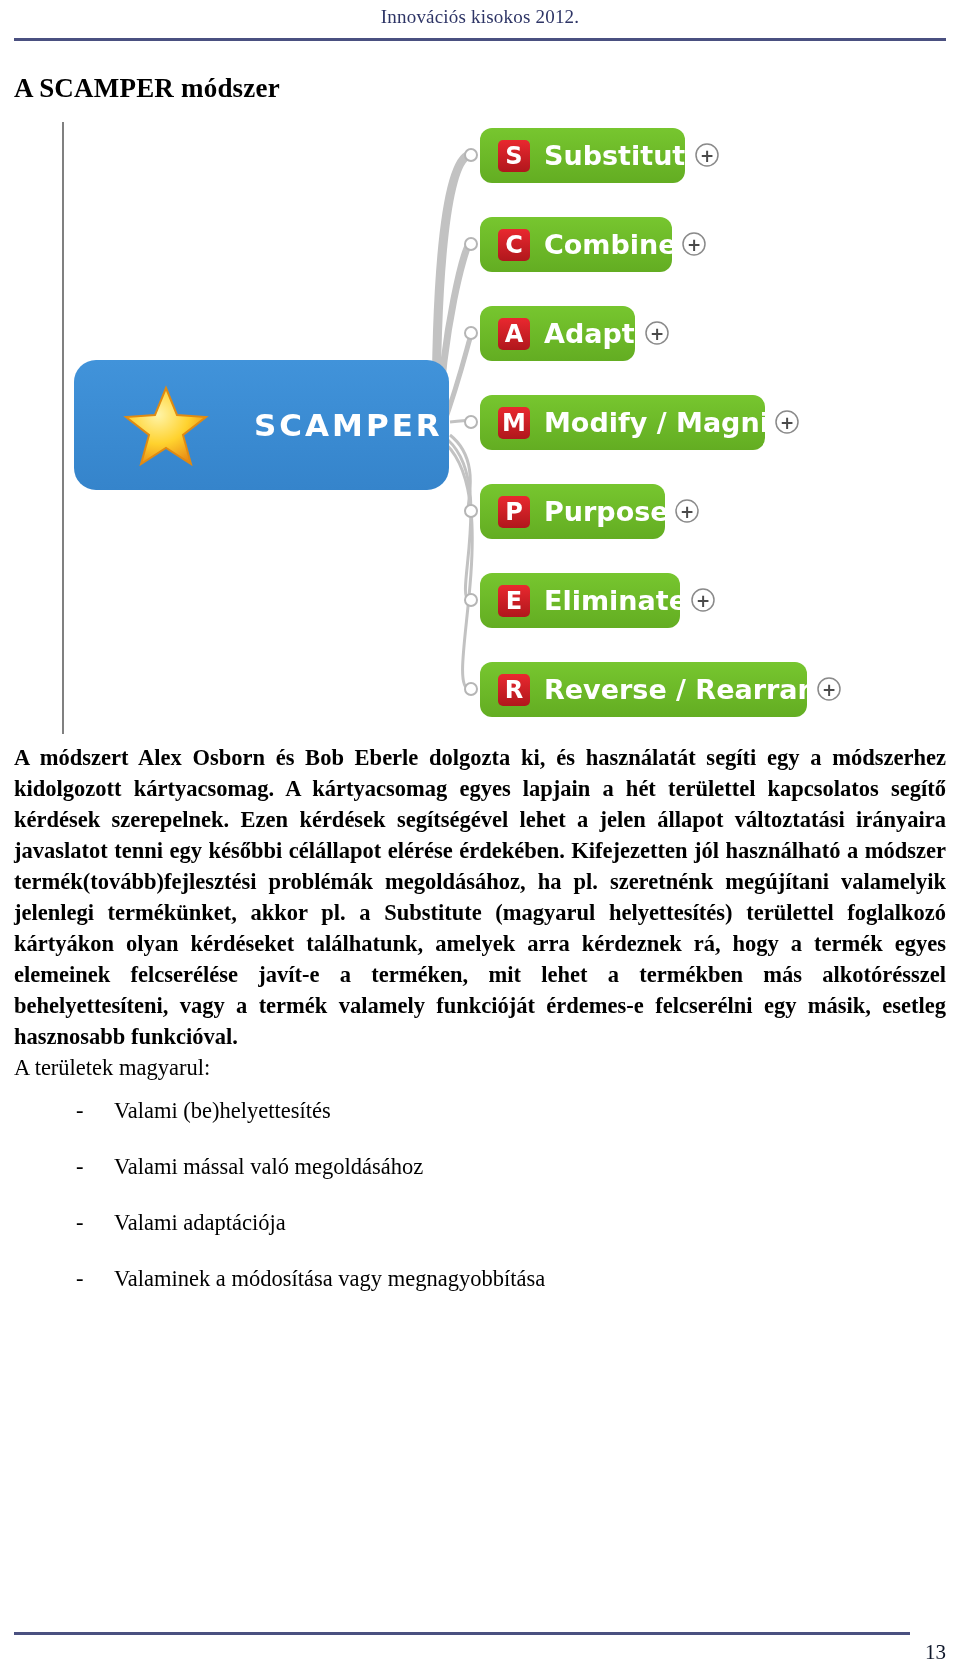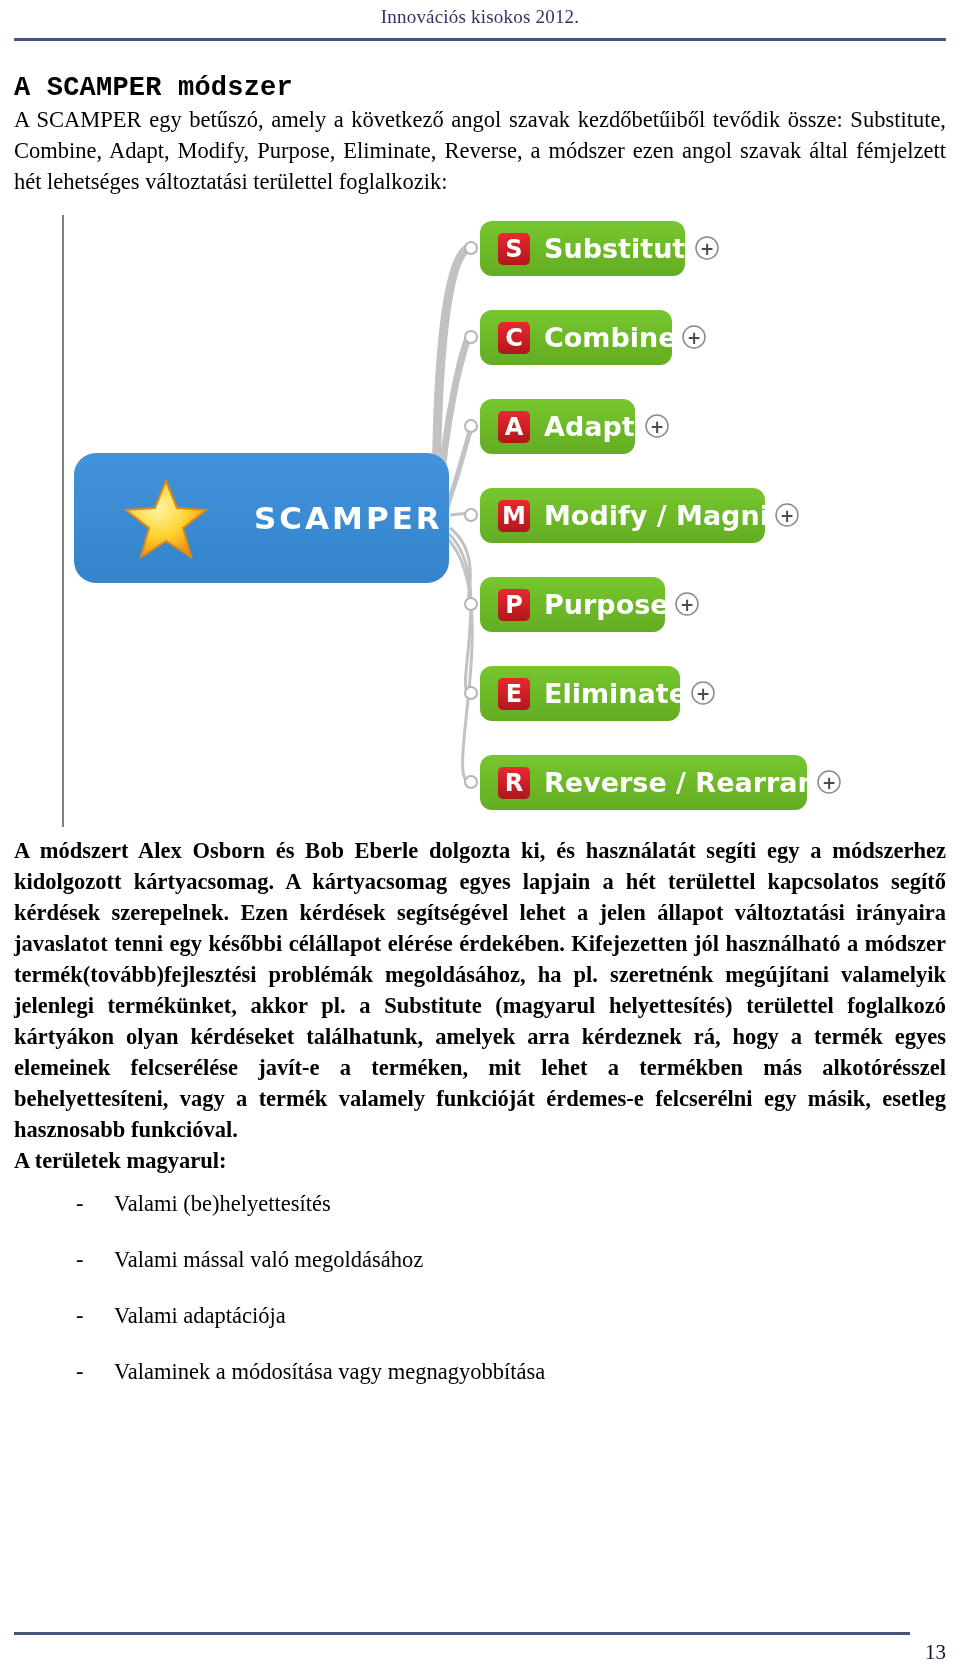--- a/index.html
+++ b/index.html
@@ -49,21 +49,21 @@
   .content {
     position: absolute;
     left: 14px;
     top: 74px;
     width: 932px;
   }
 
   h1.page-title {
     margin: 0;
     padding: 0;
-    font-family: Liberation Mono, monospace;
+    font-family: Liberation Serif, serif;
     font-size: 27px;
     font-weight: bold;
     letter-spacing: 0.2px;
     line-height: 1.1;
   }
 
   p.body-text {
     margin: 0;
     font-size: 22.5px;
     line-height: 1.38;
@@ -111,21 +111,21 @@
     fill: #ffffff;
     letter-spacing: 3px;
   }
   .plus-sign {
     font-family: "DejaVu Sans", sans-serif;
     font-weight: bold;
     fill: #4a4a4a;
   }
 
   
-  .list-intro { margin-top: 26px; font-weight: bold; }
+  .list-intro { margin-top: 26px; }
   ul.areas-list {
     list-style: none;
     margin: 14px 0 0 0;
     padding: 0;
   }
   ul.areas-list li {
     position: relative;
     font-size: 22.5px;
     line-height: 1.2;
     padding-left: 100px;
@@ -166,21 +166,20 @@
 
 <div class="page-header">
   <div class="header-title">Innovációs kisokos 2012.</div>
   <div class="header-rule"></div>
 </div>
 
 <div class="content">
 
   <h1 class="page-title">A SCAMPER módszer</h1>
 
-  <p class="body-text intro-block">A SCAMPER egy betűszó, amely a következő angol szavak kezdőbetűiből tevődik össze: Substitute, Combine, Adapt, Modify, Purpose, Eliminate, Reverse, a módszer ezen angol szavak által fémjelzett hét lehetséges változtatási területtel foglalkozik:</p>
 
   <div class="figure">
     <div class="figure-border-left"></div>
 
     <svg class="figure-svg" width="932" height="620" viewBox="0 0 932 620">
       <defs>
         <linearGradient id="greenGrad" x1="0" y1="0" x2="0" y2="1">
           <stop offset="0%" stop-color="#77c62f"></stop>
           <stop offset="100%" stop-color="#63ad22"></stop>
         </linearGradient>

